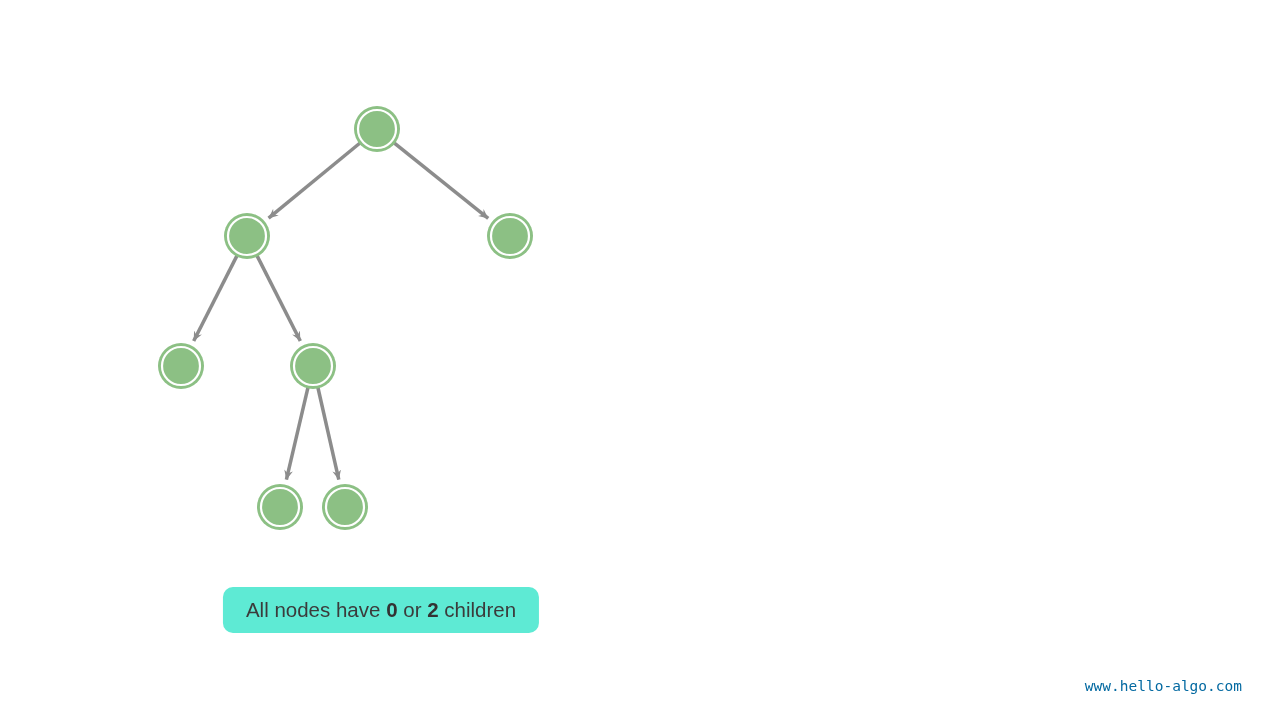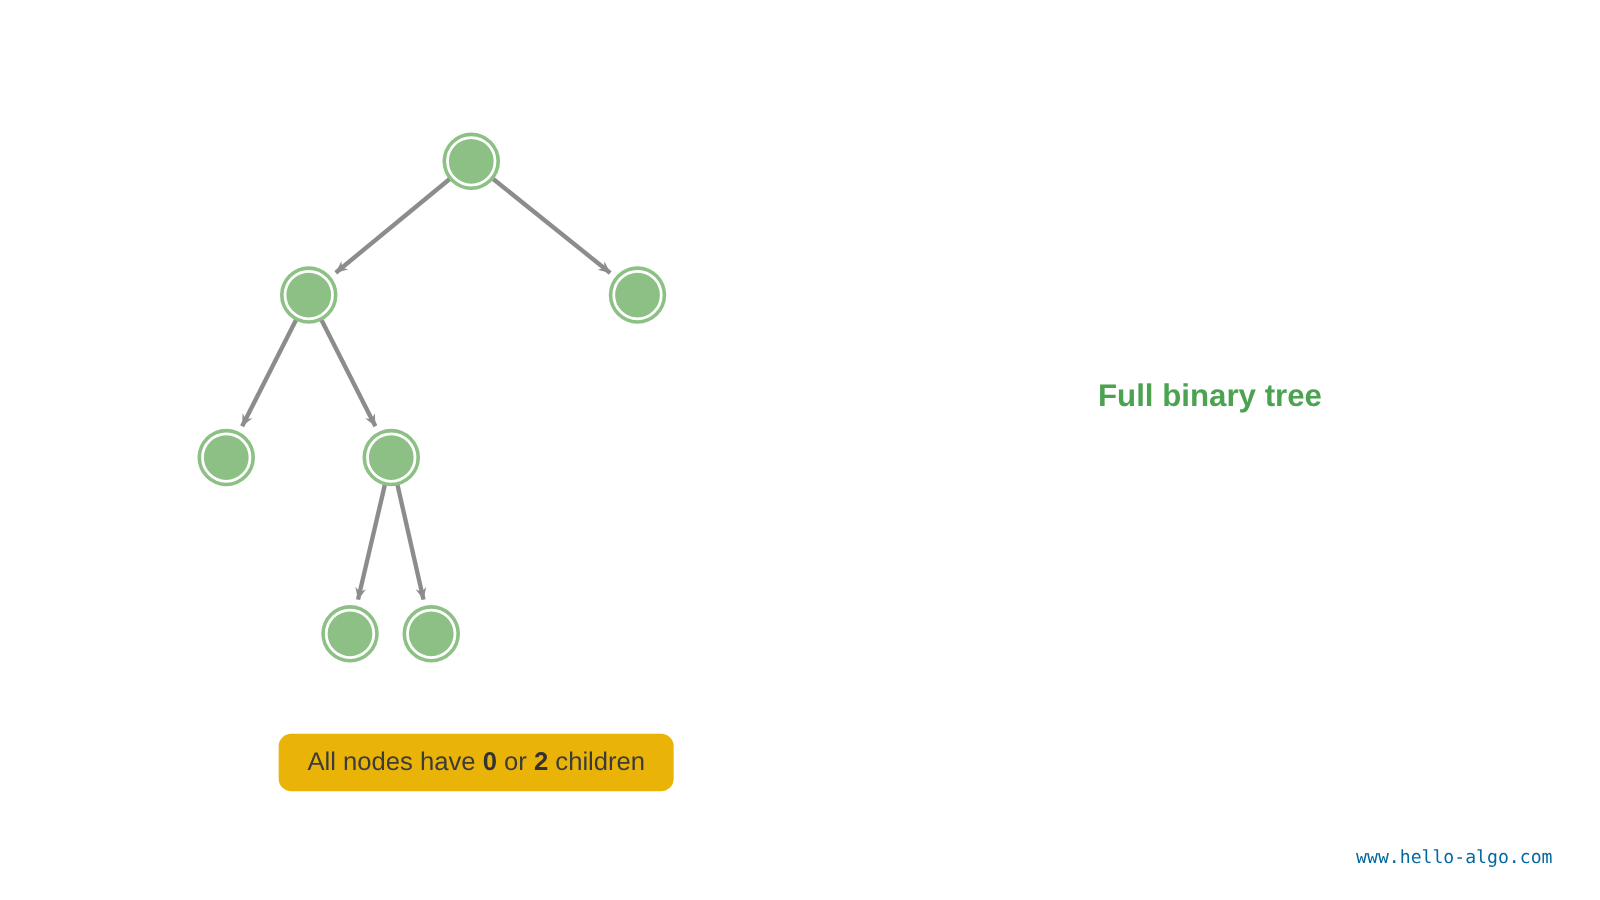--- a/index.html
+++ b/index.html
@@ -33,21 +33,21 @@
   }
   .caption-box {
     position: absolute;
     left: 381px;
     top: 587px;
     transform: translateX(-50%);
     height: 46px;
     line-height: 46px;
     padding: 0 23px;
     border-radius: 10px;
-    background: #eab308;
+    background: #5eead4;
     color: #3b3b3b;
     font-size: 20.5px;
     white-space: nowrap;
   }
   .caption-box b {
     font-weight: bold;
     color: #333333;
   }
   .watermark {
     position: absolute;
@@ -103,21 +103,20 @@
           <circle cx="280" cy="507" r="23" fill="#8cc084"></circle>
           <circle cx="280" cy="507" r="19" fill="none" stroke="#ffffff" stroke-width="2.2"></circle>
         </g>
         <g>
           <circle cx="345" cy="507" r="23" fill="#8cc084"></circle>
           <circle cx="345" cy="507" r="19" fill="none" stroke="#ffffff" stroke-width="2.2"></circle>
         </g>
       </g>
   </svg>
 
-  <div class="diagram-title" style="color: rgb(75, 162, 80);">Full binary tree</div>
 
   <div class="caption-box">
     <span>All nodes have </span><b>0</b><span> or </span><b>2</b><span> children</span>
   </div>
 
   <div class="watermark">www.hello-algo.com</div>
 
 </div>
 
 </body></html>

